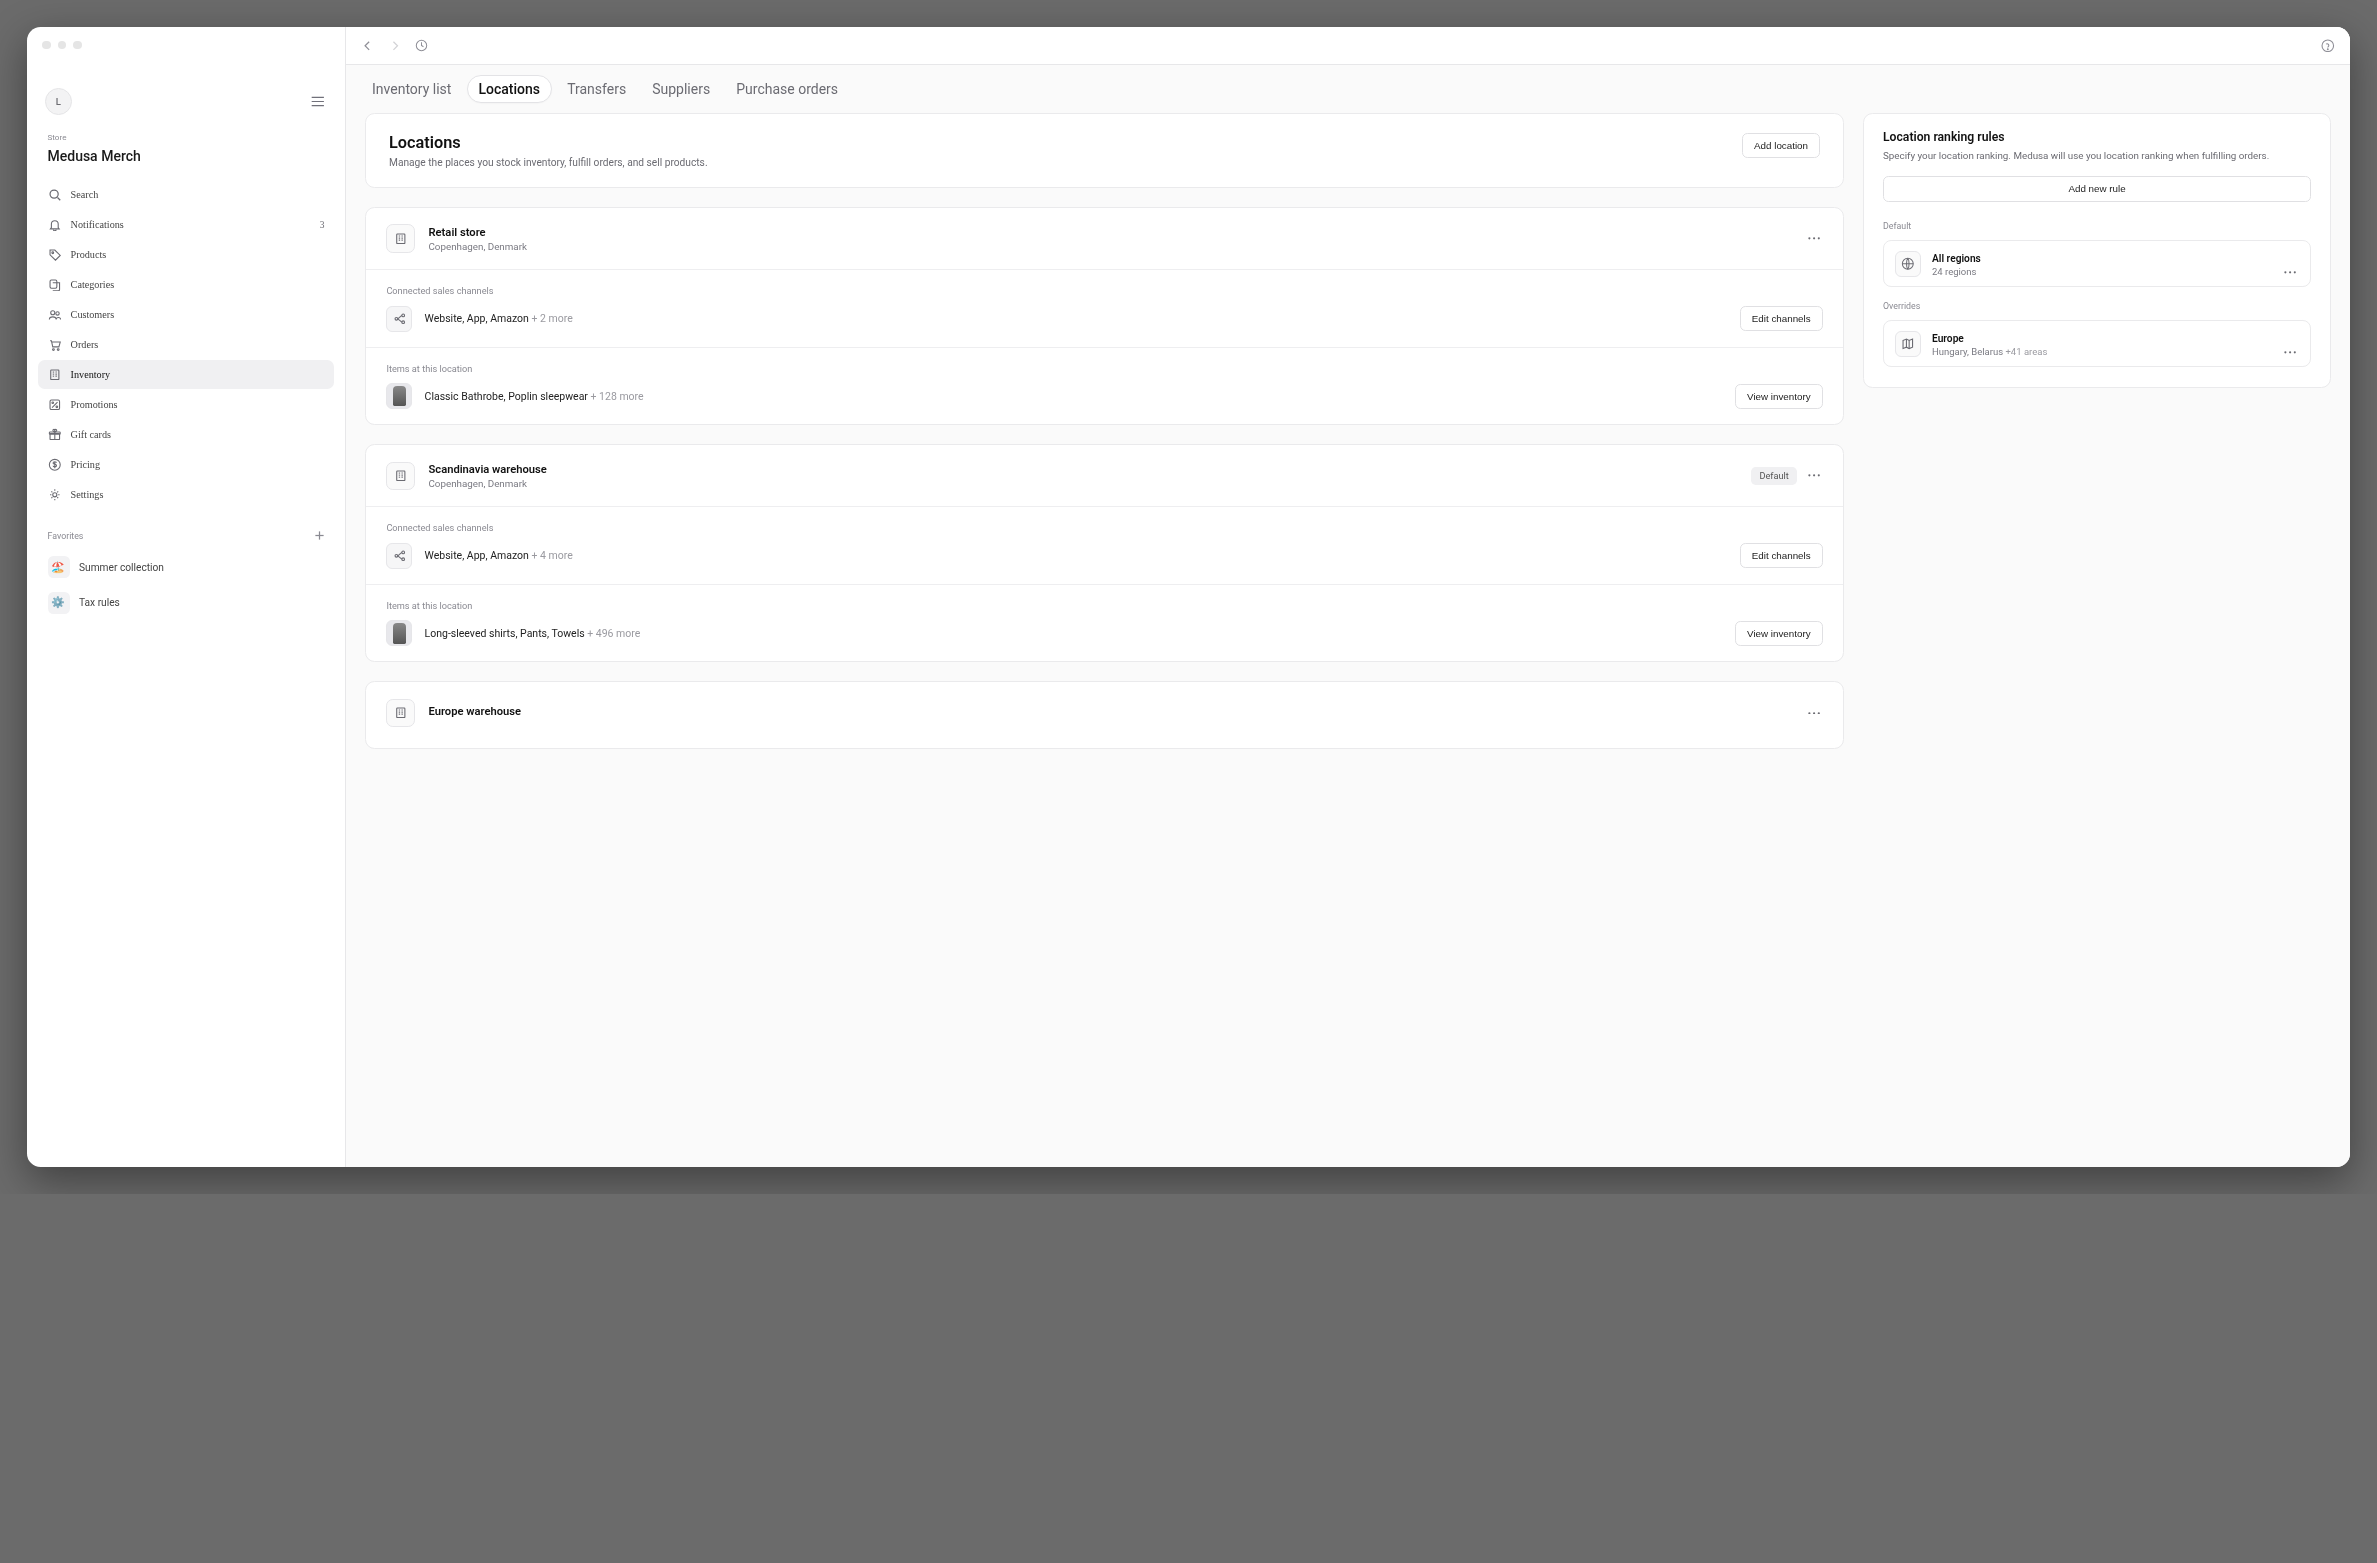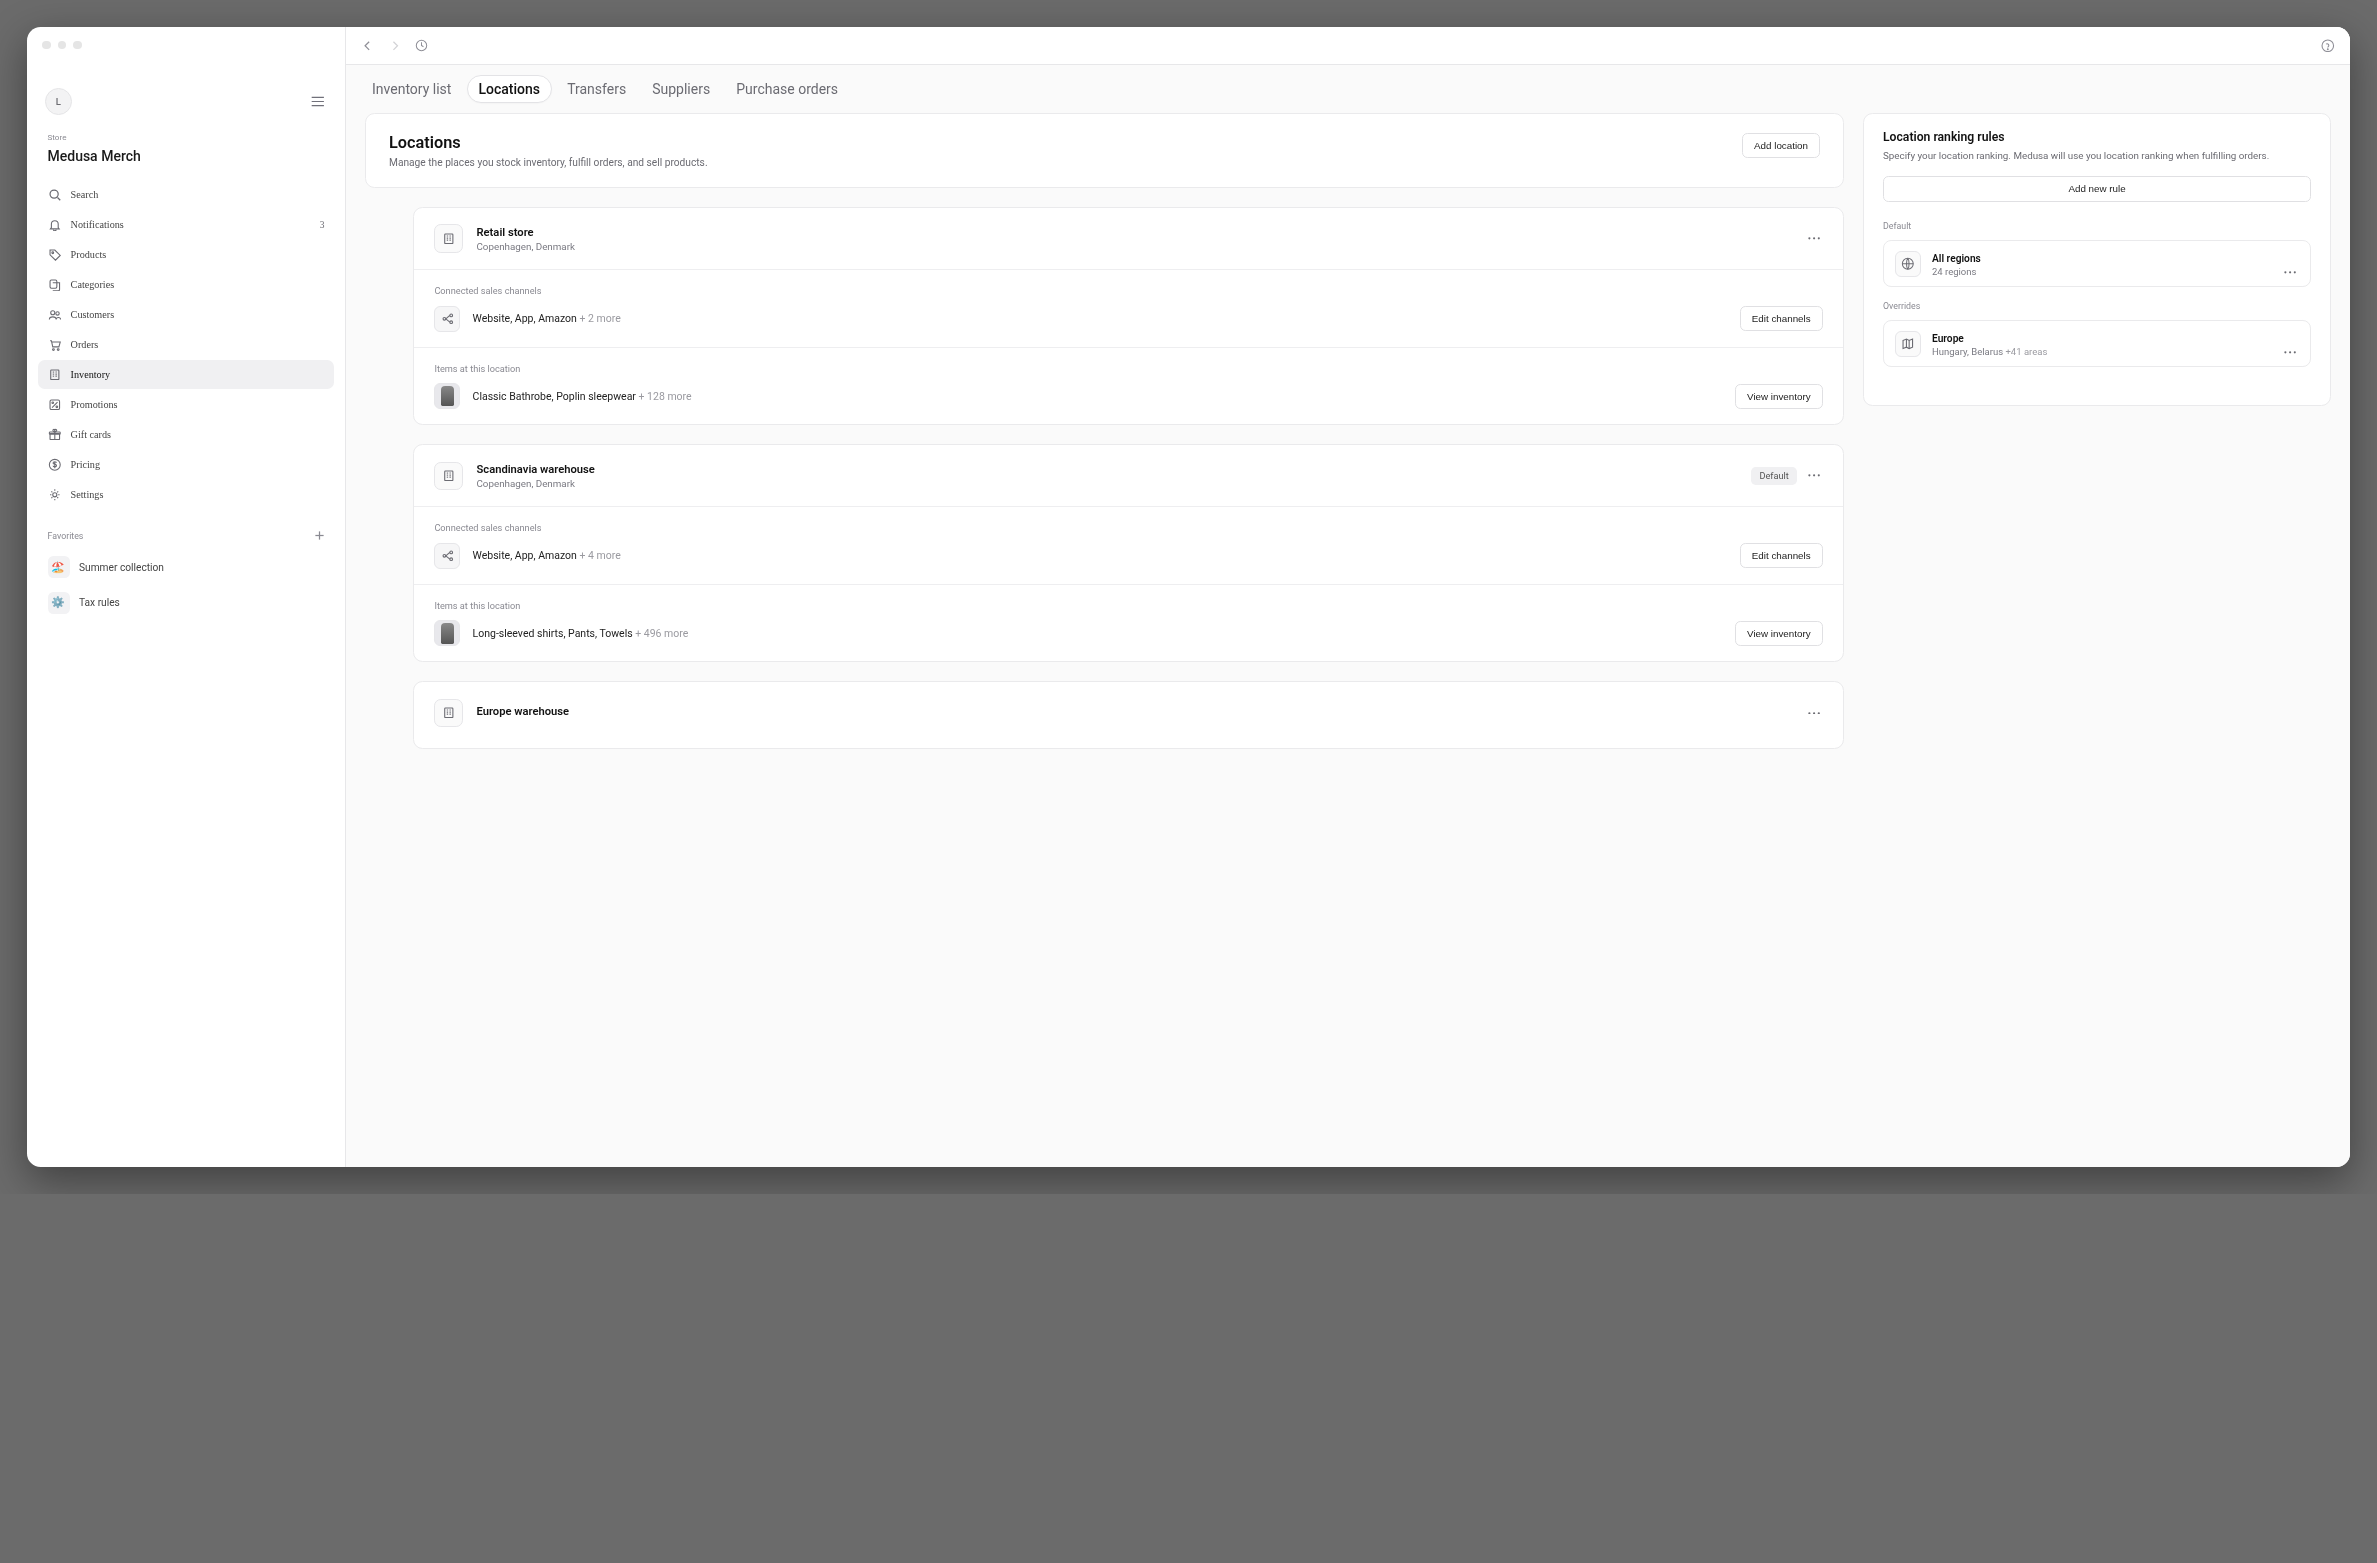--- a/index.html
+++ b/index.html
@@ -376,21 +376,21 @@
         <div class="card">
           <div class="card-head">
             <div>
               <div class="card-title">Locations</div>
               <div class="card-sub">Manage the places you stock inventory, fulfill orders, and sell products.</div>
             </div>
             <button class="btn">Add location</button>
           </div>
         </div>
 
-        <div id="locations" style="display:flex;flex-direction:column;gap:19px;margin-left:48px;">
+        <div id="locations" style="display:flex;flex-direction:column;gap:19px;">
             <div class="loc-card">
               <div class="loc-head">
     <div class="loc-icon">
                   <svg width="13.6" height="13.6" viewBox="0 0 20 20" fill="none" stroke="currentColor" stroke-width="1.6">
                     <rect x="4" y="3" width="12" height="14" rx="1"></rect>
                     <line x1="7" y1="6" x2="9" y2="6"></line>
                     <line x1="11" y1="6" x2="13" y2="6"></line>
                     <line x1="7" y1="9" x2="9" y2="9"></line>
                     <line x1="11" y1="9" x2="13" y2="9"></line>
                     <line x1="7" y1="12" x2="9" y2="12"></line>
@@ -521,21 +521,21 @@
                     </svg>
                   </span>
     </div>
   </div>
             </div>
           </div>
 
       </div>
 
       <div class="col-side">
-        <div class="card" style="padding-bottom:18px;">
+        <div class="card" style="padding-bottom:0;">
           <div class="panel-title">Location ranking rules</div>
           <div class="panel-sub">Specify your location ranking. Medusa will use you location ranking when fulfilling orders.</div>
           <div class="panel-btn-wrap">
             <button class="btn btn-full">Add new rule</button>
           </div>
           <div class="rule-label">Default</div>
           <div class="rule-card">
             <div class="rule-icon">
               <svg width="13.6" height="13.6" viewBox="0 0 20 20" fill="none" stroke="currentColor" stroke-width="1.5">
                   <circle cx="10" cy="10" r="8"></circle>

